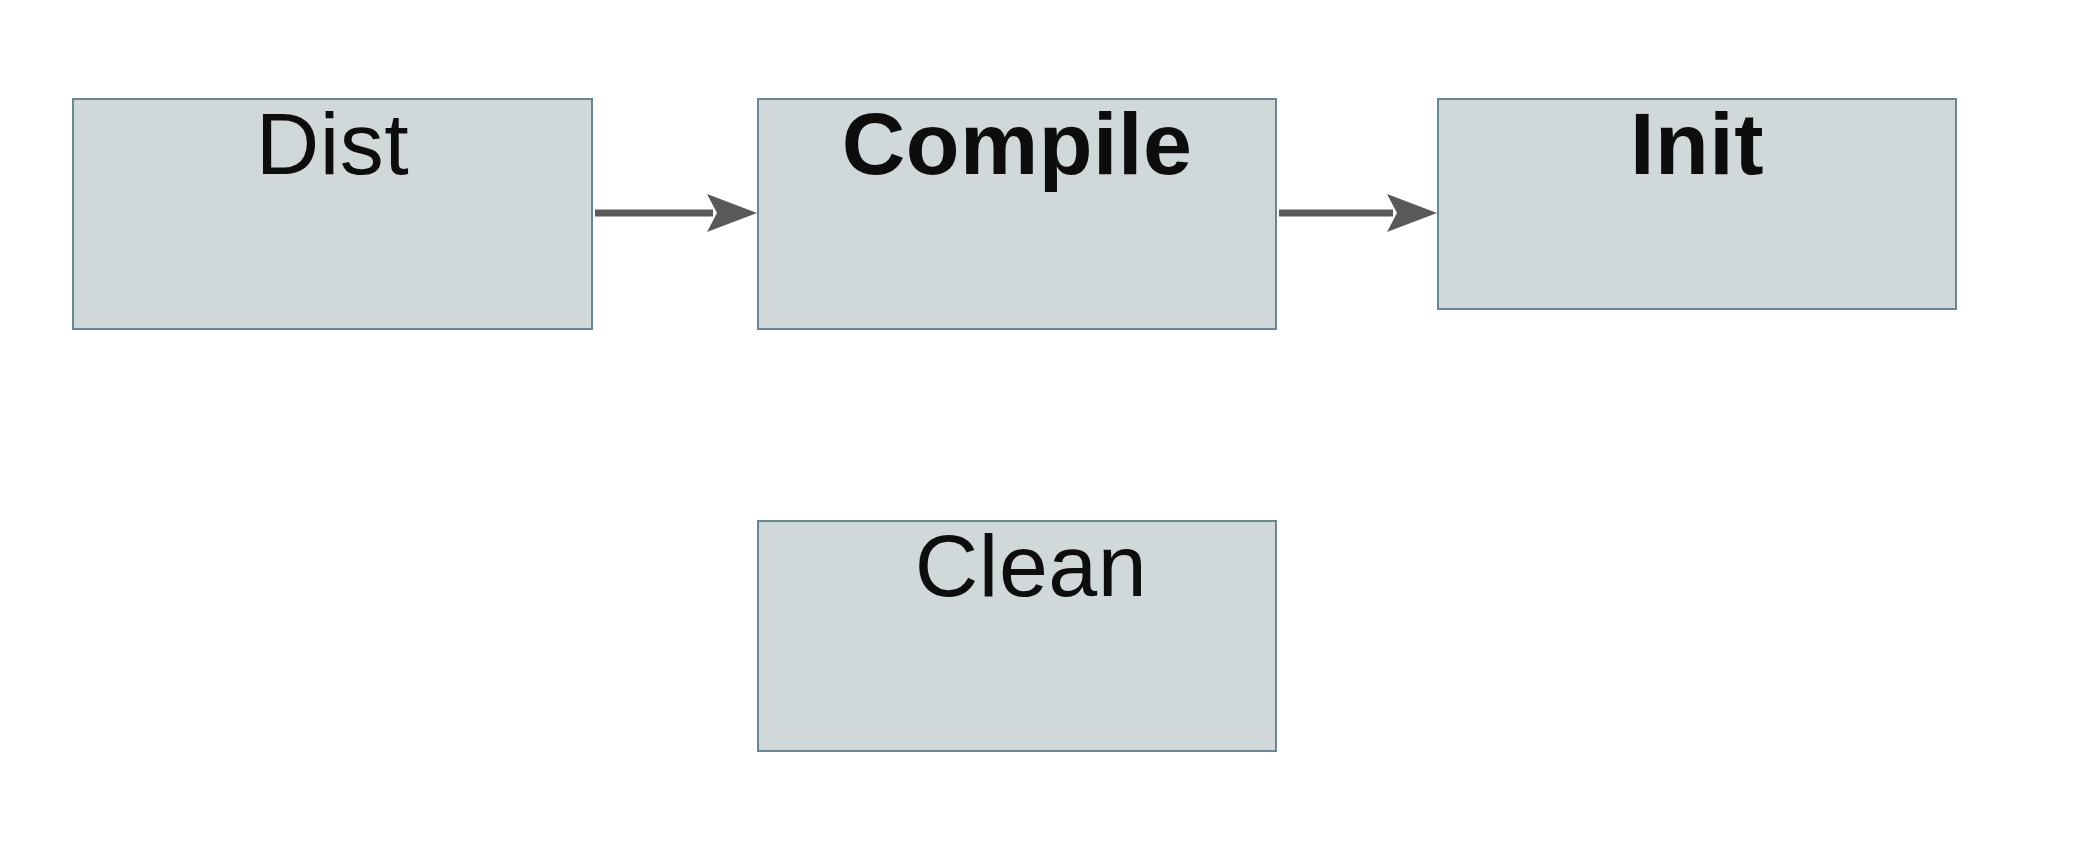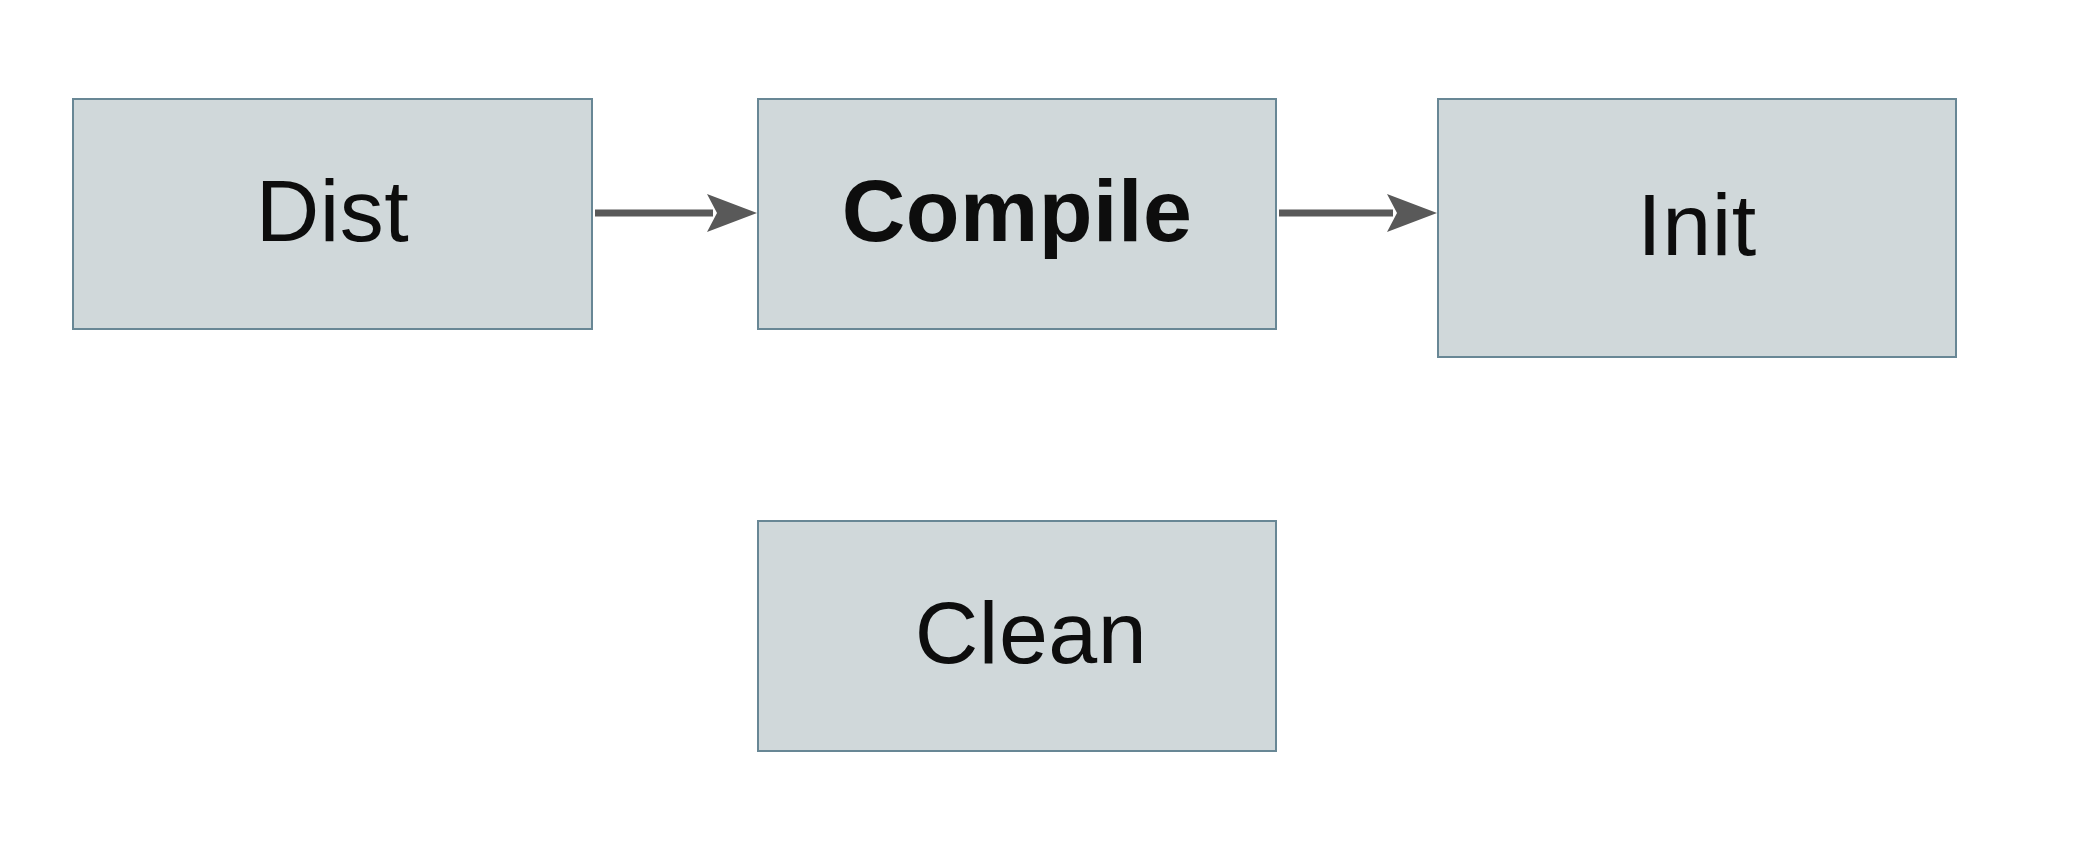--- a/index.html
+++ b/index.html
@@ -17,34 +17,34 @@
   .diagram {
     position: absolute;
     inset: 0;
   }
   .node {
     position: absolute;
     box-sizing: border-box;
     background: #d0d8da;
     border: 2px solid #688795;
     display: flex;
-    align-items: center;
+    align-items: flex-start;
     justify-content: center;
   }
   .node .label {
     font-size: 88px;
     line-height: 1;
     color: #0d0d0d;
     letter-spacing: 0.5px;
     white-space: nowrap;
     padding-bottom: 6px;
   }
   #node-dist    { left: 72px;   top: 98px;  width: 521px; height: 232px; }
   #node-compile { left: 757px;  top: 98px;  width: 520px; height: 232px; font-weight: bold; }
-  #node-init    { left: 1437px; top: 98px;  width: 520px; height: 260px; }
+  #node-init    { left: 1437px; top: 98px;  width: 520px; height: 212px; font-weight: bold; }
   #node-clean   { left: 757px;  top: 520px; width: 520px; height: 232px; padding-left: 28px; }
   .arrow {
     position: absolute;
     display: block;
   }
   #arrow-dist-compile { left: 595px;  top: 191px; }
   #arrow-compile-init { left: 1279px; top: 191px; }
 </style>
 </head>
 <body>

